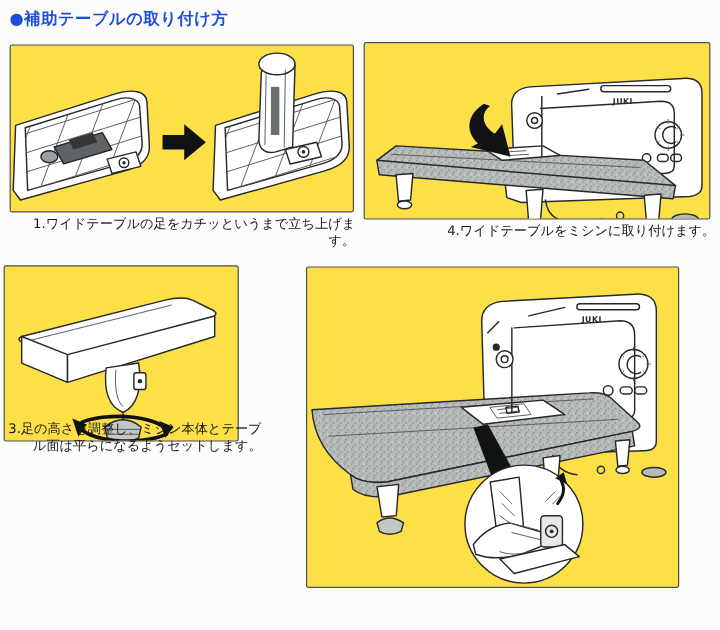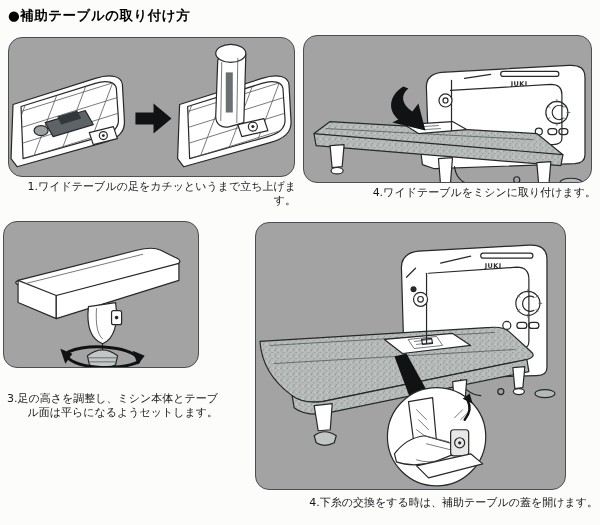--- a/index.html
+++ b/index.html
@@ -3,34 +3,34 @@
 <meta charset="utf-8">
 <style>
   html,body{margin:0;padding:0;background:#e9e9e6;}
   #page{
     position:relative;width:600px;height:525px;background:#fcfcfa;
     font-family:"DejaVu Sans","Liberation Sans",sans-serif;color:#1c1d1f;
     overflow:hidden;
   }
   .title{
     position:absolute;left:8px;top:7px;font-size:13.5px;font-weight:600;
-    letter-spacing:.5px;color:#000000;
+    letter-spacing:.5px;color:#1d4ed8;
   }
   .panel{
-    position:absolute;background:#a3a3a3;border:1.4px solid #4a4f52;
-    border-radius:14px;box-sizing:border-box;
+    position:absolute;background:#fde047;border:1.4px solid #4a4f52;
+    border-radius:2px;box-sizing:border-box;
   }
   #panel1{left:8px;top:37px;width:287px;height:140px;}
   #panel2{left:303px;top:35px;width:289px;height:148px;}
   #panel3{left:3px;top:221px;width:196px;height:147px;}
   #panel4{left:255px;top:222px;width:311px;height:268px;}
   .caption{position:absolute;font-size:11px;line-height:1.25;color:#17181a;text-align:right;}
   #cap1{left:6px;top:180px;width:290px;}
   #cap2{left:306px;top:186px;width:290px;}
-  #cap3{left:5px;top:392px;width:213px;}
+  #cap3{left:5px;top:351px;width:213px;}
   #cap4{left:238px;top:496px;width:360px;}
   svg{display:block;width:100%;height:100%;stroke-linecap:round;stroke-linejoin:round;}
   .ln{fill:none;stroke:#26282a;stroke-width:1.2;}
   .wh{fill:#ffffff;stroke:#26282a;stroke-width:1.2;}
   .gr{fill:#b5bab8;stroke:#26282a;stroke-width:1.2;}
   .dk{fill:#111214;stroke:none;}
   .thin{fill:none;stroke:#56595c;stroke-width:.8;}
   .brand{font-size:6.5px;font-weight:bold;letter-spacing:.4px;fill:#2a2c2e;}
 </style>
 </head>
@@ -265,15 +265,14 @@
           <path class="thin" d="M 198,194 L 206,186 M 204,196 L 210,190"></path>
         </g>
         <polygon class="wh" points="160,242 214,230 226,240 172,254"></polygon>
         <g>
           <path d="M 208,196 Q 216,186 211,177" fill="none" stroke="#111214" stroke-width="2.4"></path>
           <polygon class="dk" points="206,175 216,180 213,170"></polygon>
         </g>
       </g>
     </svg>
   </div>
-  <div class="caption" id="cap4">4.下糸の交換をする時は、補助テーブルの蓋を開けます。</div>
 
 </div>
 
 </body></html>

